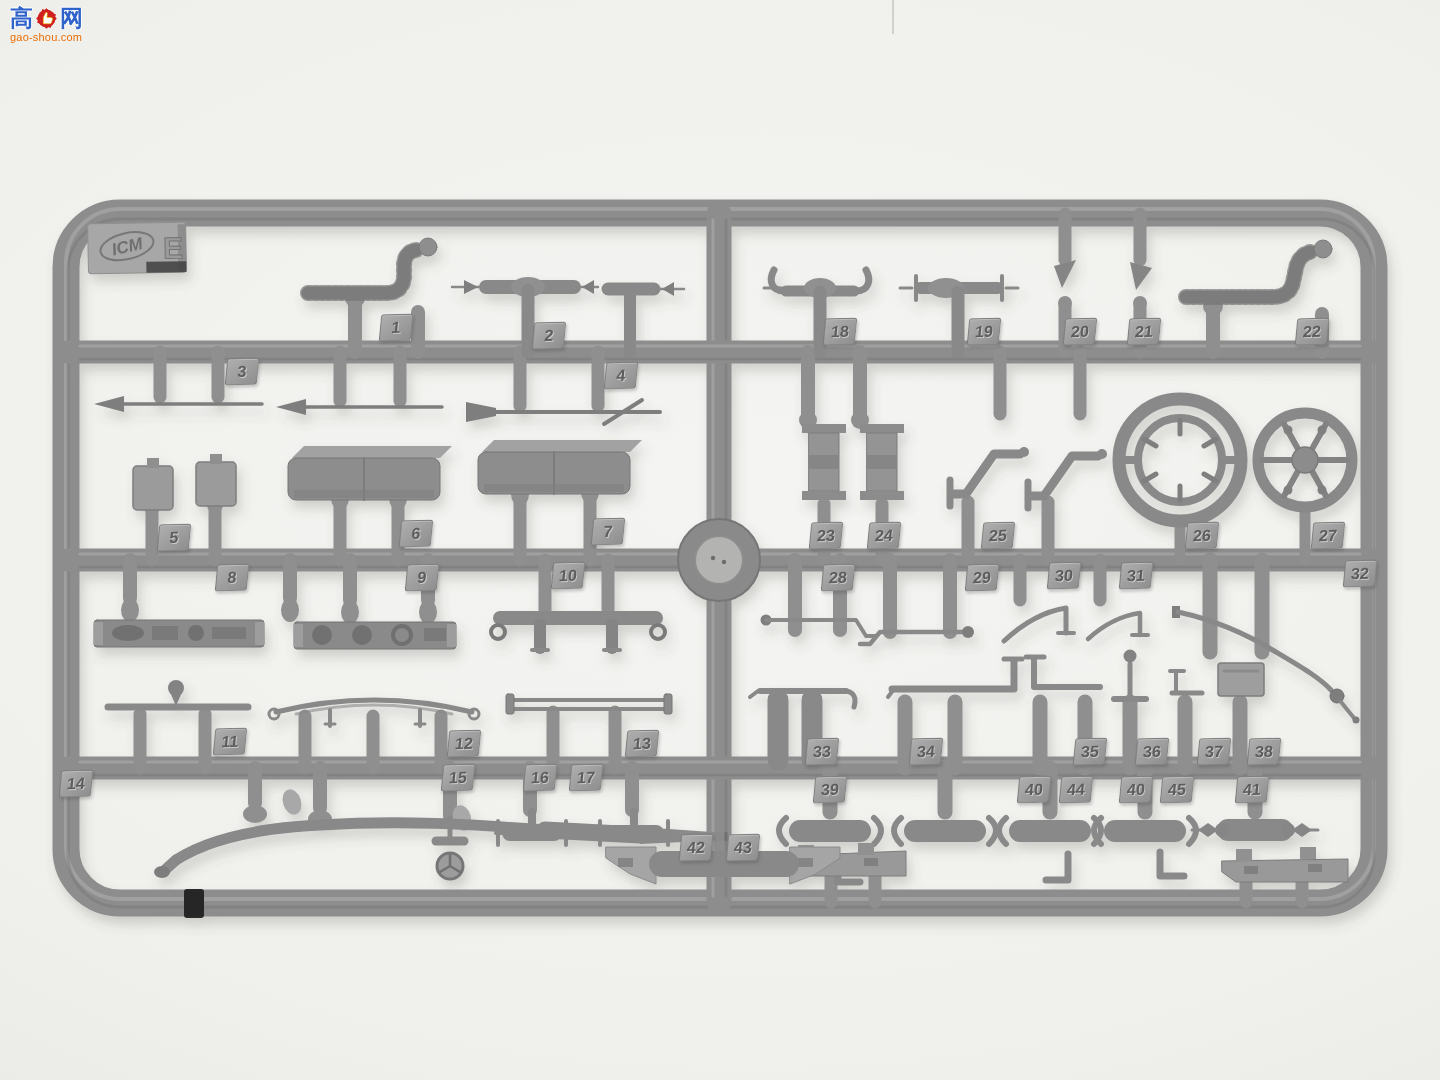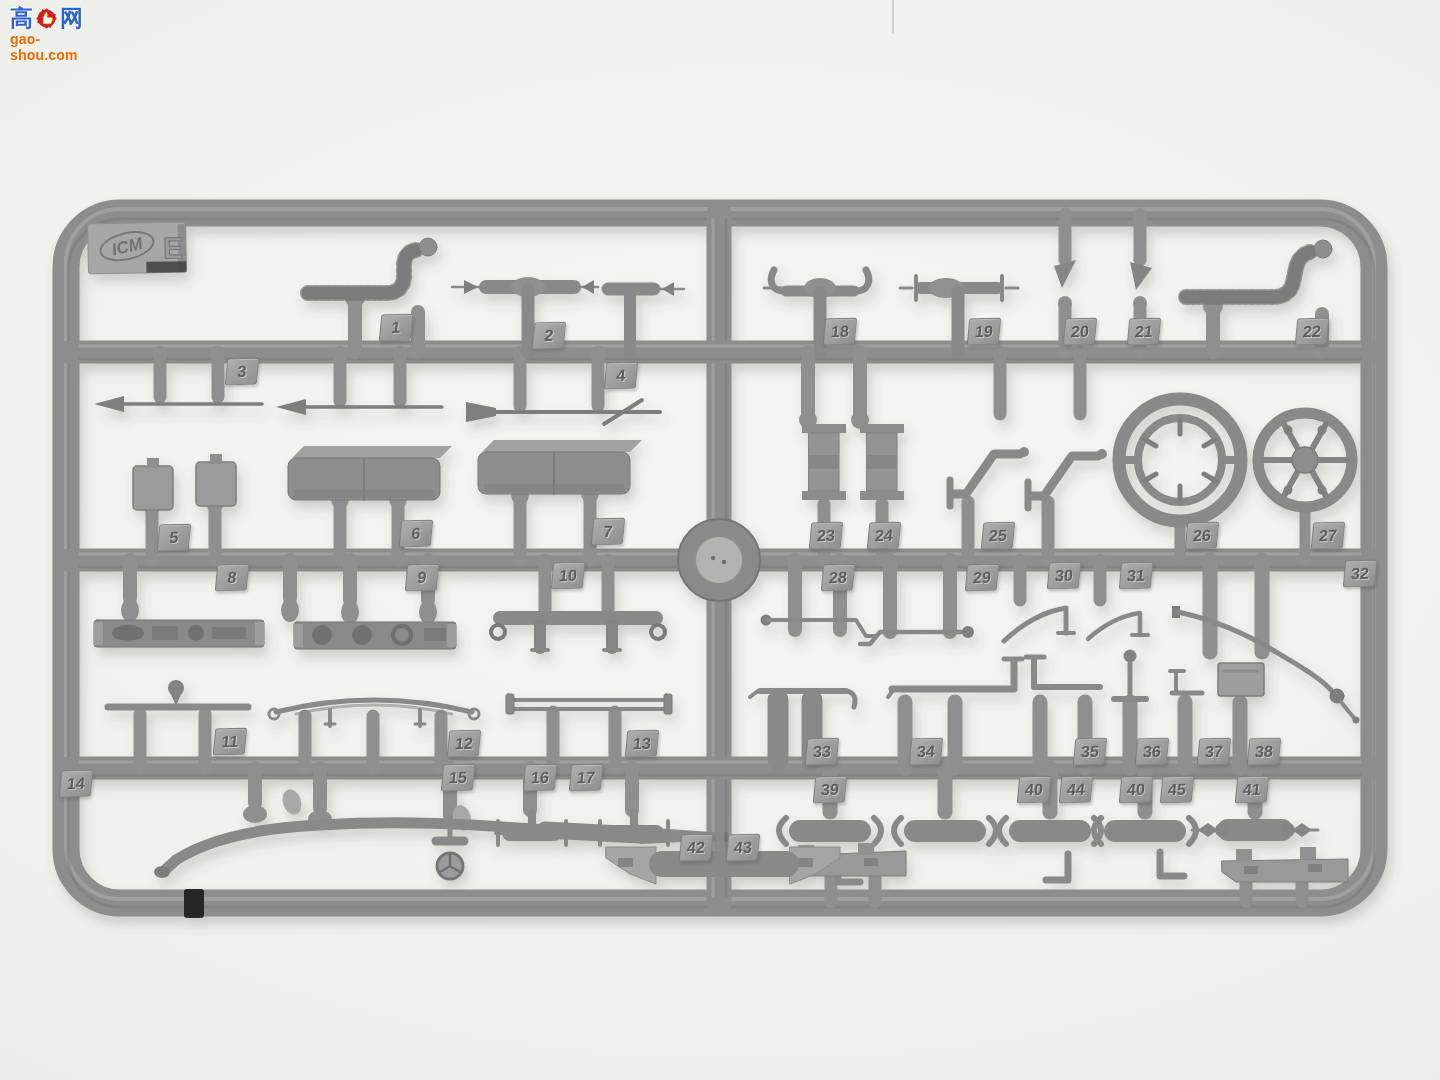--- a/index.html
+++ b/index.html
@@ -12,21 +12,21 @@
     border:1px solid rgba(110,110,110,.55);border-radius:3px;
     box-shadow:1.5px 2.5px 3px rgba(60,60,60,.25), inset 0 1px 0 rgba(255,255,255,.25);
     color:#5d5d5d;font-weight:bold;font-size:16px;
     text-shadow:1px 1px 0 rgba(240,240,240,.55);
     transform:skewX(-7deg) rotate(-1.5deg);}
   .watermark{position:absolute;left:10px;top:6px;width:96px;}
   .wm-row{display:flex;align-items:center;gap:1px;}
   .wm-char{color:#2f63c9;font-weight:bold;font-size:23px;line-height:1;
     text-shadow:-1px 0 0 #fff,1px 0 0 #fff,0 -1px 0 #fff,0 1px 0 #fff;}
   .wm-gear{width:25px;height:25px;flex:0 0 auto;}
-  .wm-url{color:#e86a00;font-weight:bold;font-size:14px;letter-spacing:.2px;margin-top:0px;
+  .wm-url{color:#e86a00;font-weight:normal;font-size:11px;letter-spacing:.2px;margin-top:0px;
     text-shadow:0 0 1px rgba(255,255,255,.85);}
 </style>
 </head>
 <body>
 
 <div class="scene">
 
 <svg class="main" width="1440" height="1080" viewBox="0 0 1440 1080">
   <defs>
     <filter id="ds" x="-10%" y="-10%" width="120%" height="120%">

